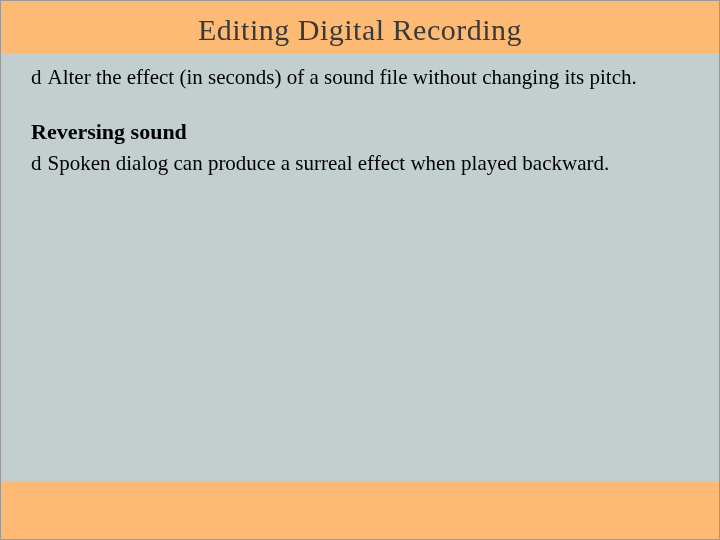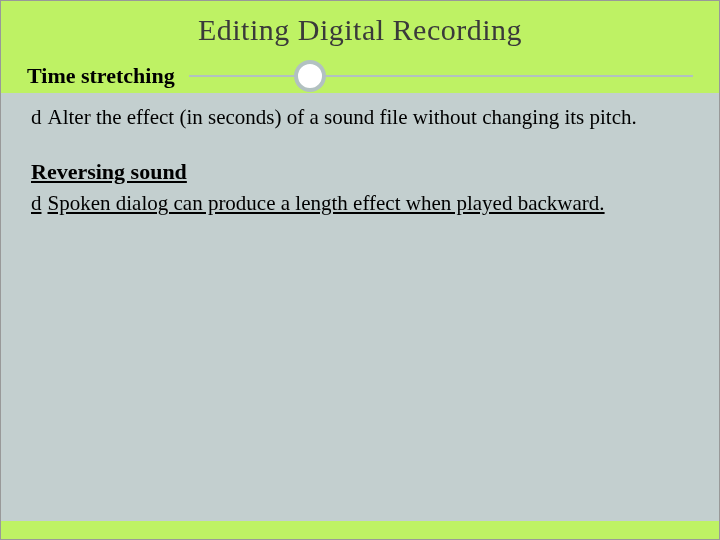--- a/index.html
+++ b/index.html
@@ -9,21 +9,21 @@
     background: #fff;
     font-family: Georgia, 'Times New Roman', serif;
     color: #000;
     overflow: hidden;
   }
   .slide {
     width: 720px;
     height: 540px;
     border: 1px solid #999;
     position: relative;
-    background: #bef264;
+    background: #fdba74;
   }
   .title-region {
     padding: 12px 0 6px 0;
     text-align: center;
     position: relative;
   }
   .title {
     font-size: 30px;
     font-weight: 400;
     color: #3a3a3a;
@@ -76,54 +76,47 @@
     line-height: 1.35;
     margin-bottom: 6px;
   }
   .bullet-glyph {
     font-family: Georgia, serif;
     font-size: 21px;
     margin-right: 6px;
     flex-shrink: 0;
   }
   .bullet-text { flex: 1; }
-  .section2 { margin-top: 28px; text-decoration: underline; }
+  .section2 { margin-top: 28px; }
   .subtitle2 {
     font-size: 22px;
     font-weight: 700;
     color: #000;
     margin-bottom: 4px;
   }
 </style>
 </head>
 <body>
 
 <div class="slide">
 
   <div class="title-region">
     <div class="title">Editing Digital Recording</div>
   </div>
 
-  <div class="subtitle-row">
-    <div class="subtitle">Time stretching</div>
-    <div class="rule-wrap">
-      <div class="rule-line"></div>
-      <div class="rule-circle"></div>
-    </div>
-  </div>
 
   <div class="content-wrap">
 
     <div class="bullet-item">
       <span class="bullet-glyph">d</span>
       <span class="bullet-text">Alter the effect (in seconds) of a sound file without changing its pitch.</span>
     </div>
 
     <div class="section2">
       <div class="subtitle2">Reversing sound</div>
       <div class="bullet-item">
         <span class="bullet-glyph">d</span>
-        <span class="bullet-text">Spoken dialog can produce a length effect when played backward.</span>
+        <span class="bullet-text">Spoken dialog can produce a surreal effect when played backward.</span>
       </div>
     </div>
 
   </div>
 </div>
 
 </body></html>

